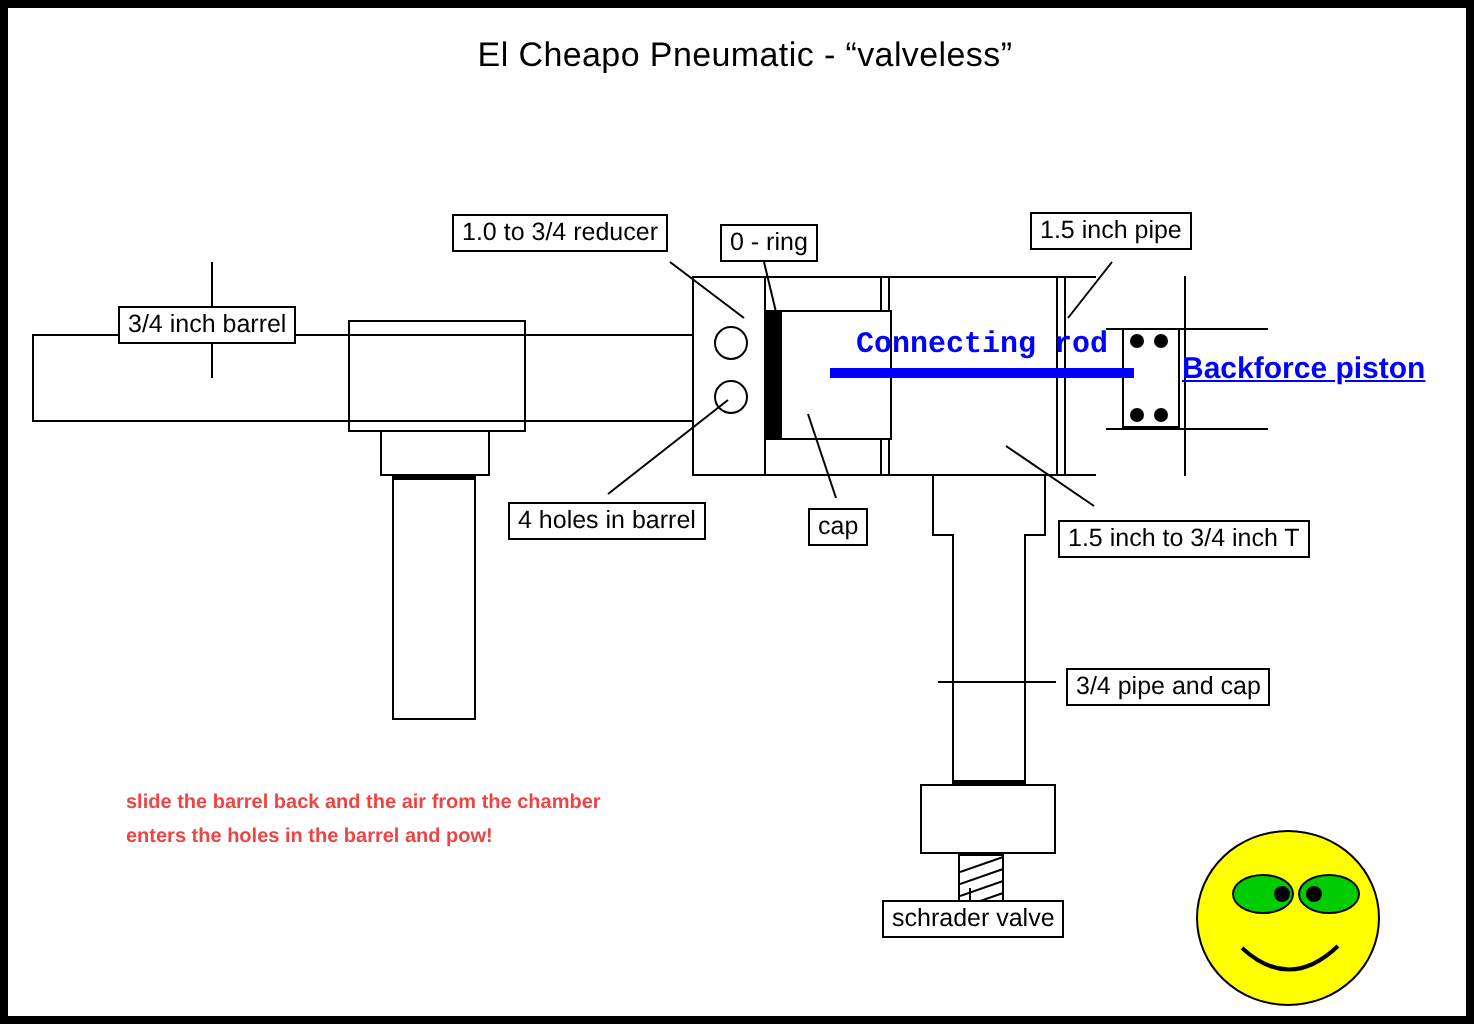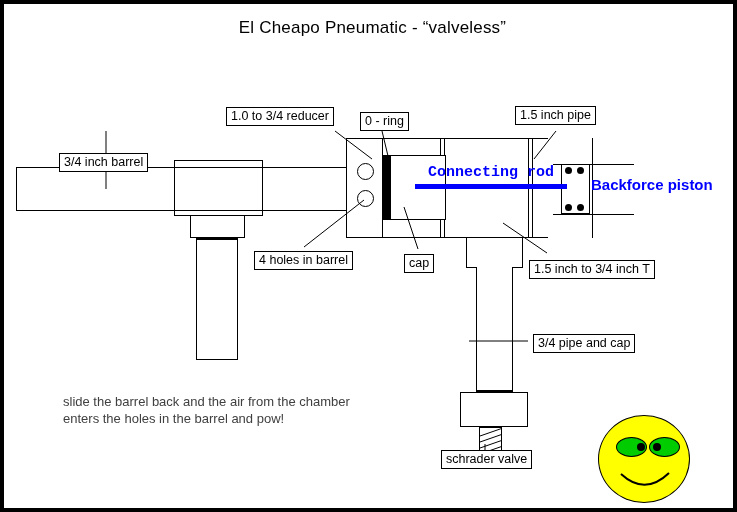--- a/index.html
+++ b/index.html
@@ -28,24 +28,25 @@
     font-size:12.5px;
     color:#000000;
     padding:1px 4px 2px 4px;
     white-space:nowrap;
     line-height:14px;
     box-sizing:border-box;
   }
   
   .txt{
     position:absolute;
-    font-size:13px;
-    color:#404040;
+    font-size:10px;
+    color:#ef4444;
     white-space:pre;
     line-height:17px;
+    font-weight:bold;
   }
   .bluetxt{
     position:absolute;
     font-size:15px;
     font-weight:bold;
     color:#0000ff;
     white-space:nowrap;
   }
   
   .ln{position:absolute;background:#000000;}
@@ -179,21 +180,21 @@
   <div class="lbl" style="left:222px;top:103px;">1.0 to 3/4 reducer</div>
   <div class="lbl" style="left:356px;top:108px;">0 - ring</div>
   <div class="lbl" style="left:511px;top:102px;">1.5 inch pipe</div>
   <div class="lbl" style="left:250px;top:247px;">4 holes in barrel</div>
   <div class="lbl" style="left:400px;top:250px;">cap</div>
   <div class="lbl" style="left:525px;top:256px;">1.5 inch to 3/4 inch T</div>
   <div class="lbl" style="left:529px;top:330px;">3/4 pipe and cap</div>
   <div class="lbl" style="left:437px;top:446px;">schrader valve</div>
 
   <div class="bluetxt" style="left:424px;top:160px;font-family:Liberation Mono, monospace;">Connecting rod</div>
-  <div class="bluetxt" style="left:587px;top:172px;">Backforce piston</div>
+  <div class="bluetxt" style="left:587px;top:172px;text-decoration:underline;">Backforce piston</div>
 
   <div class="txt" style="left:59px;top:389px;">slide the barrel back and the air from the chamber</div>
   <div class="txt" style="left:59px;top:406px;">enters the holes in the barrel and pow!</div>
 
   <div class="smiley-face" style="left:594px;y:0;top:411px;width:92px;height:88px;">
     <div class="smiley-eye" style="left:17px;top:21px;width:31px;height:20px;"></div>
     <div class="smiley-eye" style="left:50px;top:21px;width:31px;height:20px;"></div>
     <div class="smiley-pupil" style="left:38px;top:27px;width:8px;height:8px;"></div>
     <div class="smiley-pupil" style="left:54px;top:27px;width:8px;height:8px;"></div>
     <svg width="92" height="88" viewBox="0 0 92 88" style="position:absolute;left:0;top:0;">

